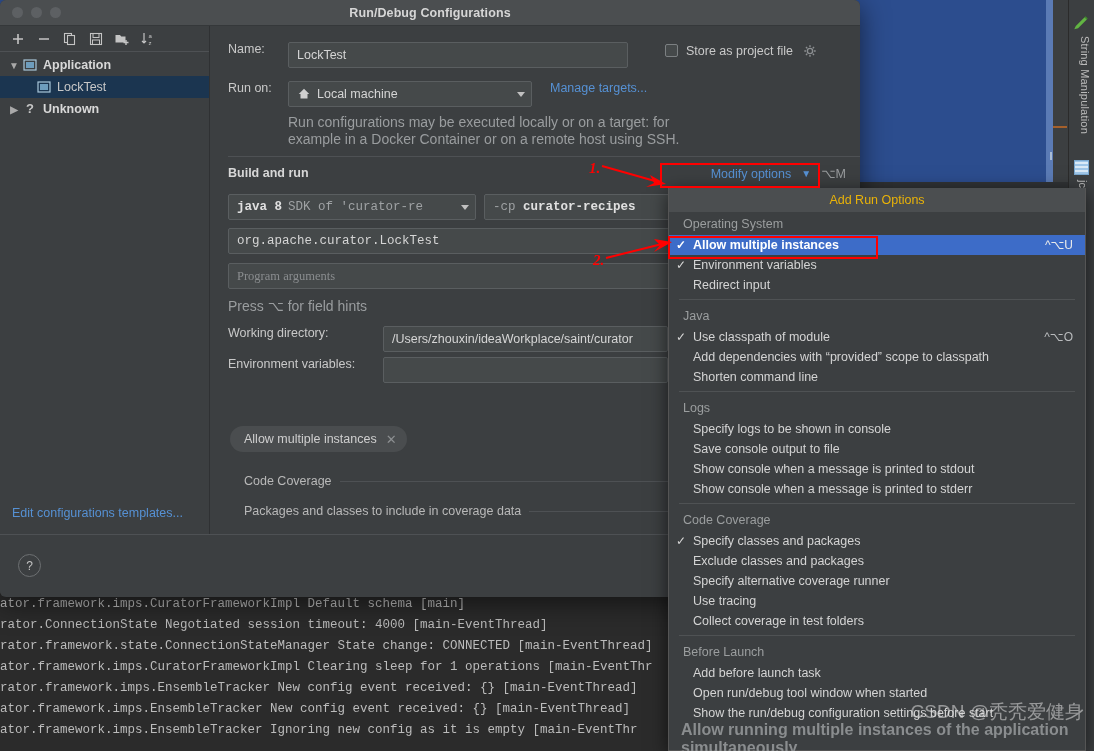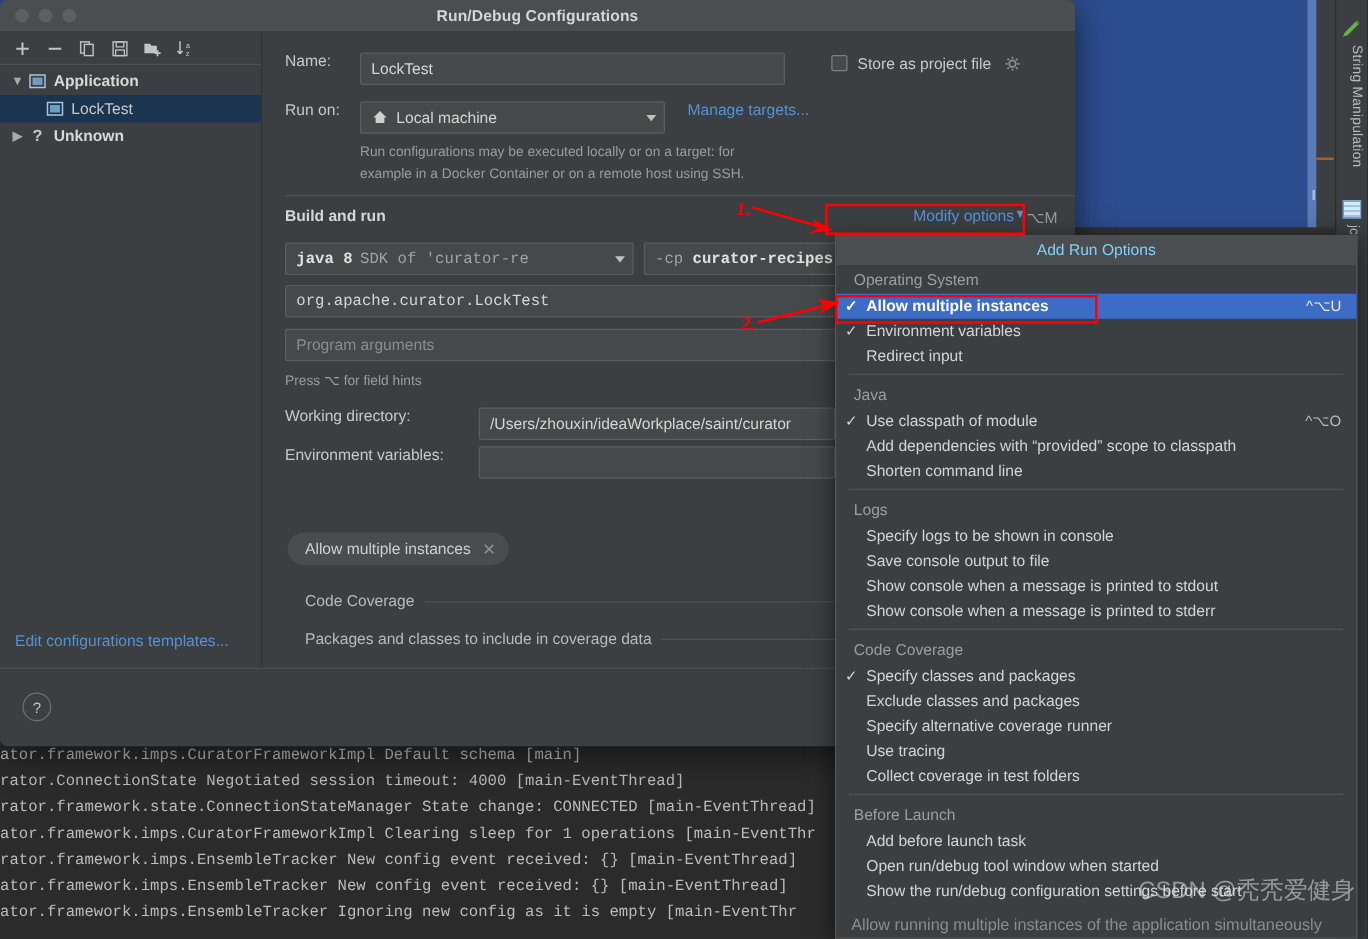--- a/index.html
+++ b/index.html
@@ -131,21 +131,21 @@
   .lbl { font-size:12.5px; color:#c9c9c9; }
 
   .txt {
     background:#45494a; border:1px solid #5a5e60; border-radius:2px;
     height:26px; color:#d5d5d5; font-size:12.5px;
     padding:0 8px; display:flex; align-items:center;
   }
   .txt.mono { font-family:"Liberation Mono","DejaVu Sans Mono",monospace; font-size:12.5px; }
   .placeholder { color:#8a8d8f; }
 
-  .hint { font-size:11px; color:#9a9d9f; }
+  .hint { font-size:14px; color:#9a9d9f; }
 
   .combo {
     background:#45494a; border:1px solid #5a5e60; border-radius:2px;
     height:26px; display:flex; align-items:center; padding:0 6px 0 8px;
     color:#d5d5d5; font-size:12.5px; gap:6px;
   }
   .caret-d {
     width:0;height:0;border-left:4px solid transparent;border-right:4px solid transparent;
     border-top:5px solid #c0c0c0; margin-left:auto;
   }
@@ -179,59 +179,59 @@
   }
   .cancelbtn {
     margin-left:auto;
     background:#4c5052; border:1px solid #5e6264; border-radius:3px;
     color:#d8d8d8; font-size:12.5px; padding:5px 18px;
   }
 
   
   .modify-wrap {
     position:absolute; right:14px; top:166px;
-    display:flex; align-items:flex-start; 
+    display:flex; align-items:center; gap:10px;
     font-size:12.5px;
   }
   .modify-txt { color:#5691d4; }
   .modify-chev { color:#5691d4; font-size:10px; }
   .modify-key { color:#9a9d9f; }
 
   
   .popup {
     position:absolute; left:668px; top:188px; width:418px; height:563px;
     background:#3c3f41;
     border:1px solid #555; border-top:none;
     box-shadow:0 4px 18px rgba(0,0,0,0.6);
     font-size:12.5px;
   }
   .popup-header {
     height:24px; display:flex; align-items:center; justify-content:center;
-    color:#7dd3fc; font-size:12.5px;
+    color:#eab308; font-size:12.5px;
     background:#4b4e50;
   }
   .grp {
     height:23px; display:flex; align-items:center;
     padding-left:14px; color:#9b9e9f;
   }
   .mi {
     height:20px; display:flex; align-items:center;
     color:#d4d4d4; padding-right:12px; position:relative;
   }
   .mi .check { width:24px; text-align:center; color:#d4d4d4; font-size:12px; }
   .mi .mlabel { flex:0 0 auto; }
   .mi .mkey { margin-left:auto; color:#b9bbbd; font-size:12px; }
   .mi.sel { background:#3d6cc8; color:#ffffff; font-weight:bold; }
   .mi.sel .check { color:#ffffff; }
   .mi.sel .mkey { color:#eaeaea; font-weight:normal; }
   .mdiv { height:1px; background:#4f5254; margin:4px 10px 4px 10px; }
   .popup-foot {
     position:absolute; left:0; right:0; bottom:0; height:22px;
     display:flex; align-items:center; padding-left:12px;
-    color:#8a8d8f; font-size:13px;
+    color:#8a8d8f; font-size:16px;font-weight:bold;
   }
 
   
   .ann-box {
     position:absolute; border:2px solid #ff0000; pointer-events:none;
   }
   .ann-num {
     position:absolute; color:#ff0000; font-style:italic; font-weight:bold;
     font-size:15px; font-family:"Liberation Serif", serif;
   }
@@ -383,34 +383,34 @@
 
         <div class="sec-title" style="position:absolute; left:18px; top:140px;">Build and run</div>
 
         <div class="modify-wrap" style="top:140px; right:14px;">
           <span class="modify-txt">Modify options</span>
           <span class="modify-chev">▼</span>
           <span class="modify-key">⌥M</span>
         </div>
 
         <div class="row" style="position:absolute; left:18px; top:168px; gap:8px;">
-          <div class="combo mono" style="width:279px; font-family:'Liberation Mono',monospace;">
+          <div class="combo mono" style="width:248px; font-family:'Liberation Mono',monospace;">
             <span style="font-weight:bold;color:#e0e0e0">java 8</span>
             <span style="color:#9fa2a4">SDK of 'curator-re</span>
             <span class="caret-d"></span>
           </div>
           <div class="txt mono" style="width:230px;font-family:'Liberation Mono',monospace;">
             <span style="color:#9fa2a4">-cp&nbsp;</span>
               <span style="font-weight:bold;color:#e0e0e0">curator-recipes</span>
           </div>
         </div>
 
         <div class="txt mono" style="position:absolute; left:18px; top:202px; width:640px; font-family:'Liberation Mono',monospace;">org.apache.curator.LockTest</div>
 
-        <div class="txt mono placeholder" style="position:absolute; left:18px; top:237px; width:640px; font-family:Liberation Sans, sans-serif;">Program arguments</div>
+        <div class="txt mono placeholder" style="position:absolute; left:18px; top:237px; width:640px; font-family:Liberation Serif, serif;">Program arguments</div>
 
         <div class="hint" style="position:absolute; left:18px; top:272px;">Press ⌥ for field hints</div>
 
         <div class="row" style="position:absolute; left:18px; top:300px;">
           <div class="lbl" style="width:155px">Working directory:</div>
           <div class="txt" style="width:285px">/Users/zhouxin/ideaWorkplace/saint/curator</div>
         </div>
 
         <div class="row" style="position:absolute; left:18px; top:331px;">
           <div class="lbl" style="width:155px">Environment variables:</div>

